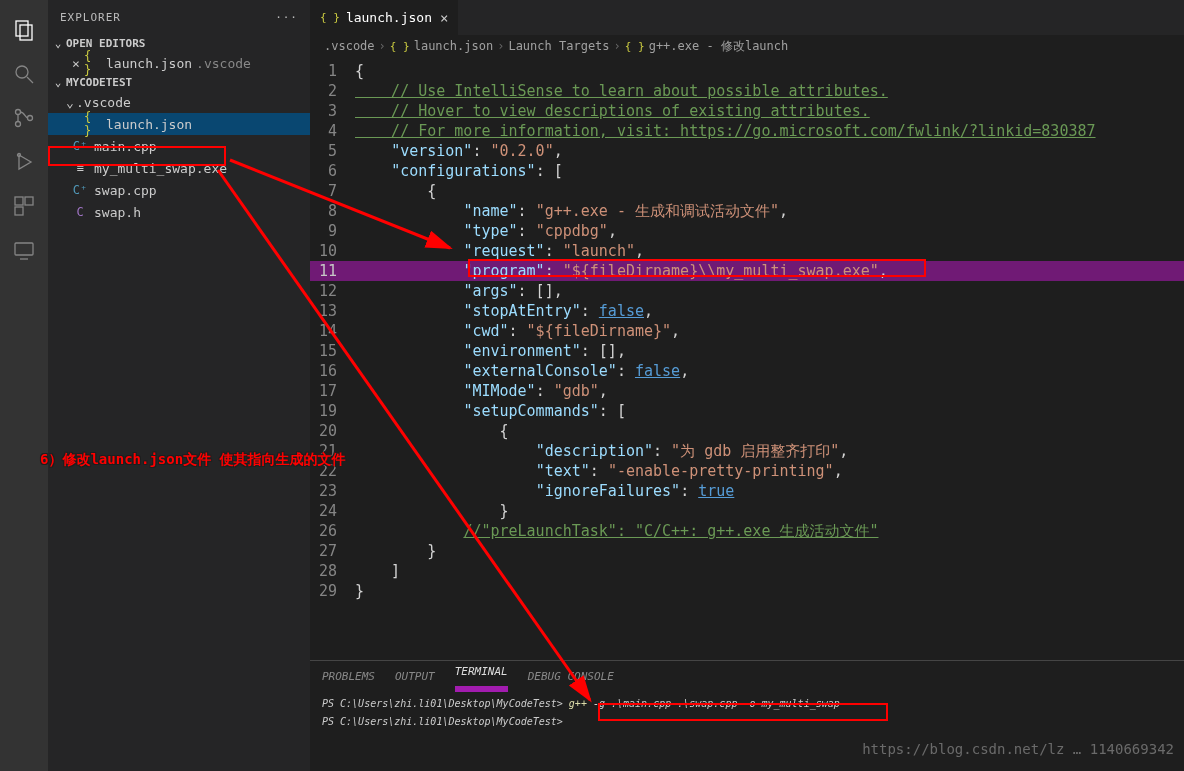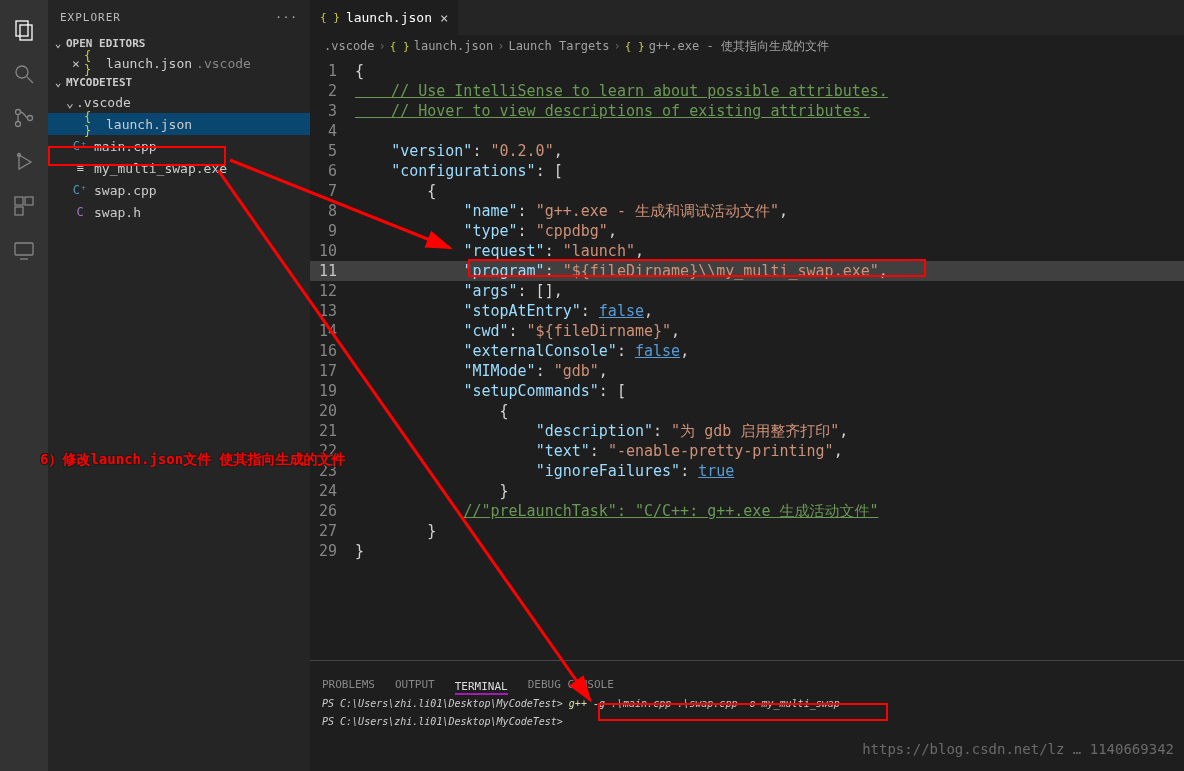--- a/index.html
+++ b/index.html
@@ -34,34 +34,34 @@
 #tabs .tab .close { margin-left:8px; color:#ccc; font-size:14px; }
 #crumbs { height:22px; display:flex; align-items:center; font-size:12px; color:#a0a0a0; padding-left:14px; }
 #crumbs .sep { margin:0 4px; color:#666; }
 #crumbs .ic { margin-right:4px; }
 
 
 #code { font-family:Consolas,monospace; font-size:15px; line-height:20px; padding-top:4px; }
 .ln { display:flex; }
 .gut { width:45px; text-align:right; padding-right:18px; color:#858585; user-select:none; flex-shrink:0; }
 .ln.hl .gut { color:#c6c6c6; }
-.ln.hl { background:#404040; }
+.ln.hl { background:#701a75; }
 .txt { white-space:pre; }
 
 .cm { color:#6a9955;text-decoration:underline; }
 .br { color:#d4d4d4; }
 .key { color:#9cdcfe; }
 .str { color:#ce9178; }
 .bool { color:#569cd6;text-decoration:underline; }
 .lnk { color:#6a9955; text-decoration:underline; }
 
 
 #panel { position:absolute; left:310px; right:0; top:660px; height:111px; background:#1e1e1e; border-top:1px solid #454545; font-size:12px; }
-#ptabs { height:34px; display:flex; align-items:flex-end; padding-left:12px; gap:20px; color:#888; font-size:11px; }
-#ptabs .pt.active { color:#ddd; border-bottom:2px solid #a21caf; padding-bottom:0; }
+#ptabs { height:34px; display:flex; align-items:center; padding-left:12px; gap:20px; color:#888; font-size:11px;font-style:italic; }
+#ptabs .pt.active { color:#ddd; border-bottom:6px solid #a21caf; padding-bottom:8px; }
 #ptabs .pt { cursor:pointer; padding-bottom:4px; }
 #term { font-family:Consolas,monospace; font-size:10px; color:#ccc; padding-left:12px; line-height:18px;font-style:italic; }
 
 
 .redbox { position:absolute; border:2px solid #ff0000; pointer-events:none; z-index:50; }
 .redarrow { position:absolute; z-index:40; pointer-events:none; }
 .anno-text { position:absolute; z-index:60; color:#ff0000; font-size:14px; font-weight:bold; line-height:18px; text-shadow:1px 1px 0 #1e1e1e, -1px -1px 0 #1e1e1e, 1px -1px 0 #1e1e1e, -1px 1px 0 #1e1e1e; }
 .watermark { position:absolute; right:10px; bottom:14px; color:#6a6a6a; font-size:14px; z-index:30; }
 </style>
 </head>
@@ -168,37 +168,38 @@
   </div>
   <div id="crumbs">
     <span>.vscode</span>
       <span class="sep">›</span>
     <span class="json-ic ic">{ }</span>
       <span>launch.json</span>
       <span class="sep">›</span>
     <span>Launch Targets</span>
       <span class="sep">›</span>
     <span class="json-ic ic">{ }</span>
-      <span>g++.exe - 使其指向生成的文件</span>
+      <span>g++.exe - 修改launch</span>
   </div>
   <div id="code">
       <div class="ln">
         <div class="gut">1</div>
         <div class="txt"><span class="br">{</span></div>
       </div>
       <div class="ln">
         <div class="gut">2</div>
         <div class="txt"><span class="cm">    // Use IntelliSense to learn about possible attributes.</span></div>
       </div>
       <div class="ln">
         <div class="gut">3</div>
         <div class="txt"><span class="cm">    // Hover to view descriptions of existing attributes.</span></div>
       </div>
       <div class="ln">
         <div class="gut">4</div>
+        <div class="txt"><span class="cm">    // For more information, visit: </span><span class="lnk">https://go.microsoft.com/fwlink/?linkid=830387</span></div>
       </div>
       <div class="ln">
         <div class="gut">5</div>
         <div class="txt"><span class="br">    </span><span class="key">"version"</span><span class="br">: </span><span class="str">"0.2.0"</span><span class="br">,</span></div>
       </div>
       <div class="ln">
         <div class="gut">6</div>
         <div class="txt"><span class="br">    </span><span class="key">"configurations"</span><span class="br">: [</span></div>
       </div>
       <div class="ln">
@@ -227,20 +228,24 @@
       </div>
       <div class="ln">
         <div class="gut">13</div>
         <div class="txt"><span class="br">            </span><span class="key">"stopAtEntry"</span><span class="br">: </span><span class="bool">false</span><span class="br">,</span></div>
       </div>
       <div class="ln">
         <div class="gut">14</div>
         <div class="txt"><span class="br">            </span><span class="key">"cwd"</span><span class="br">: </span><span class="str">"${fileDirname}"</span><span class="br">,</span></div>
       </div>
       <div class="ln">
+        <div class="gut">15</div>
+        <div class="txt"><span class="br">            </span><span class="key">"environment"</span><span class="br">: [],</span></div>
+      </div>
+      <div class="ln">
         <div class="gut">16</div>
         <div class="txt"><span class="br">            </span><span class="key">"externalConsole"</span><span class="br">: </span><span class="bool">false</span><span class="br">,</span></div>
       </div>
       <div class="ln">
         <div class="gut">17</div>
         <div class="txt"><span class="br">            </span><span class="key">"MIMode"</span><span class="br">: </span><span class="str">"gdb"</span><span class="br">,</span></div>
       </div>
       <div class="ln">
         <div class="gut">19</div>
         <div class="txt"><span class="br">            </span><span class="key">"setupCommands"</span><span class="br">: [</span></div>
@@ -265,20 +270,24 @@
         <div class="gut">24</div>
         <div class="txt"><span class="br">                }</span></div>
       </div>
       <div class="ln">
         <div class="gut">26</div>
         <div class="txt"><span class="br">            </span><span class="cm">//"preLaunchTask": "C/C++: g++.exe 生成活动文件"</span></div>
       </div>
       <div class="ln">
         <div class="gut">27</div>
         <div class="txt"><span class="br">        }</span></div>
+      </div>
+      <div class="ln">
+        <div class="gut">28</div>
+        <div class="txt"><span class="br">    ]</span></div>
       </div>
       <div class="ln">
         <div class="gut">29</div>
         <div class="txt"><span class="br">}</span></div>
       </div>
     </div>
 </div>
 
 <div id="panel">
   <div id="ptabs">

